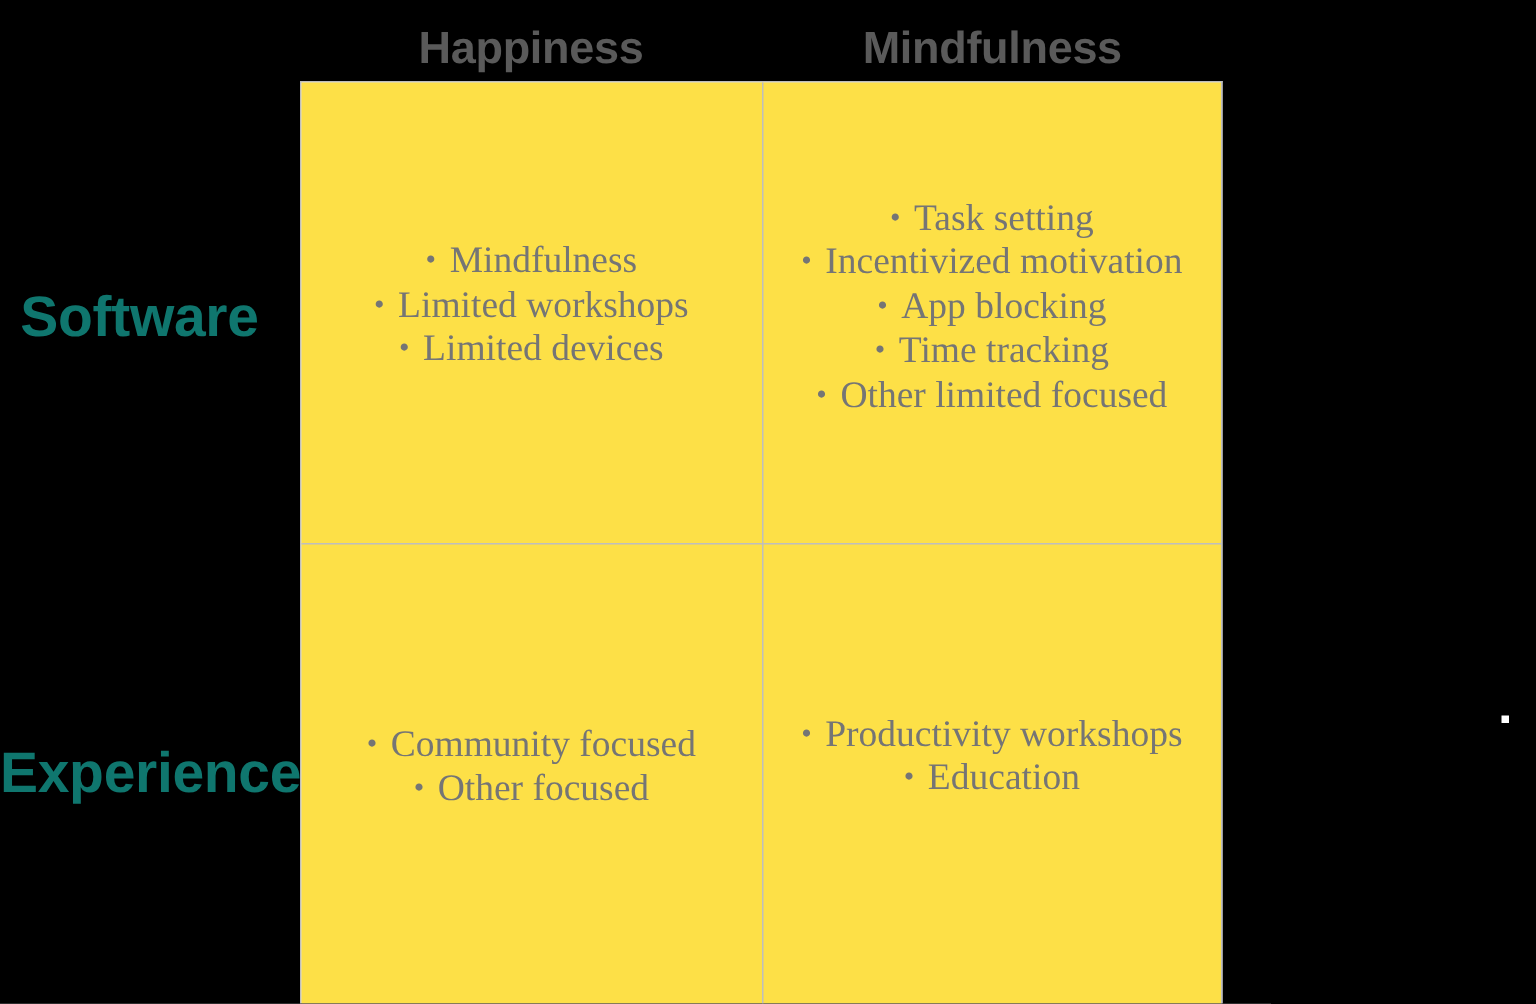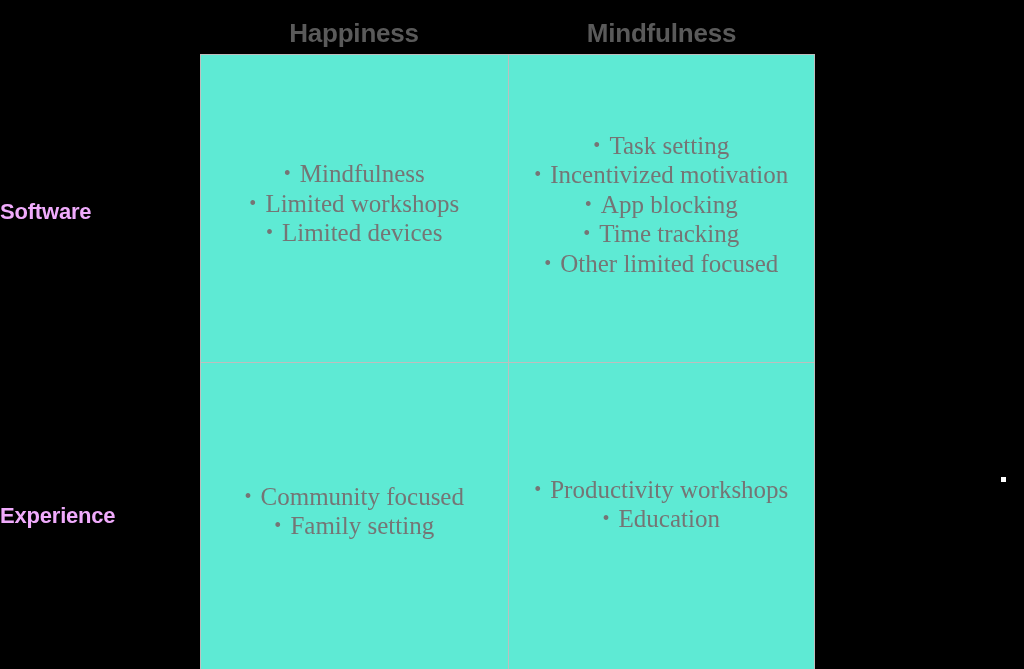--- a/index.html
+++ b/index.html
@@ -22,39 +22,39 @@
 
   
   .col-header {
     position: absolute;
     top: 13px;
     height: 40px;
     line-height: 40px;
     text-align: center;
     font-family: "Liberation Sans", sans-serif;
     font-weight: bold;
-    font-size: 26px;
+    font-size: 30px;
     letter-spacing: -0.2px;
     color: #5a5a5a;
     white-space: nowrap;
   }
   #col-header-0 { left: 200px; width: 308px; }
   #col-header-1 { left: 508px; width: 307px; }
 
   
   .row-header {
     position: absolute;
     left: 0px;
     width: 186px;
-    text-align: left;
+    text-align: center;
     font-family: "Liberation Sans", sans-serif;
     font-weight: bold;
-    font-size: 22px;
+    font-size: 38px;
     letter-spacing: -0.2px;
-    color: #f0abfc;
+    color: #0f766e;
     white-space: nowrap;
   }
   #row-header-0 { top: 192px; height: 40px; line-height: 40px; }
   #row-header-1 { top: 496px; height: 40px; line-height: 40px; }
 
   
   #matrix {
     position: absolute;
     left: 200px;
     top: 54px;
@@ -67,21 +67,21 @@
     grid-template-columns: 1fr 1fr;
     grid-template-rows: 307px 1fr;
   }
 
   .cell {
     position: relative;
     display: flex;
     align-items: center;
     justify-content: center;
     padding: 18px 10px;
-    background: #5eead4;
+    background: #fde047;
     overflow: hidden;
   }
   .cell.col-1 { border-left: 1px solid #bebebe; }
   .cell.row-1 { border-top: 1px solid #bebebe; }
 
   .bullet-list {
     list-style: none;
     text-align: center;
     font-family: "Liberation Serif", serif;
     font-size: 25px;
@@ -143,21 +143,21 @@
           <li><span class="bullet-dot">•</span><span>Incentivized motivation</span></li>
           <li><span class="bullet-dot">•</span><span>App blocking</span></li>
           <li><span class="bullet-dot">•</span><span>Time tracking</span></li>
           <li><span class="bullet-dot">•</span><span>Other limited focused</span></li>
         </ul>
     </div>
 
     <div id="cell-1-0" class="cell row-1 col-0">
       <ul class="bullet-list">
           <li><span class="bullet-dot">•</span><span>Community focused</span></li>
-          <li><span class="bullet-dot">•</span><span>Family setting</span></li>
+          <li><span class="bullet-dot">•</span><span>Other focused</span></li>
         </ul>
     </div>
 
     <div id="cell-1-1" class="cell row-1 col-1">
       <ul class="bullet-list">
           <li><span class="bullet-dot">•</span><span>Productivity workshops</span></li>
           <li><span class="bullet-dot">•</span><span>Education</span></li>
         </ul>
     </div>
 

